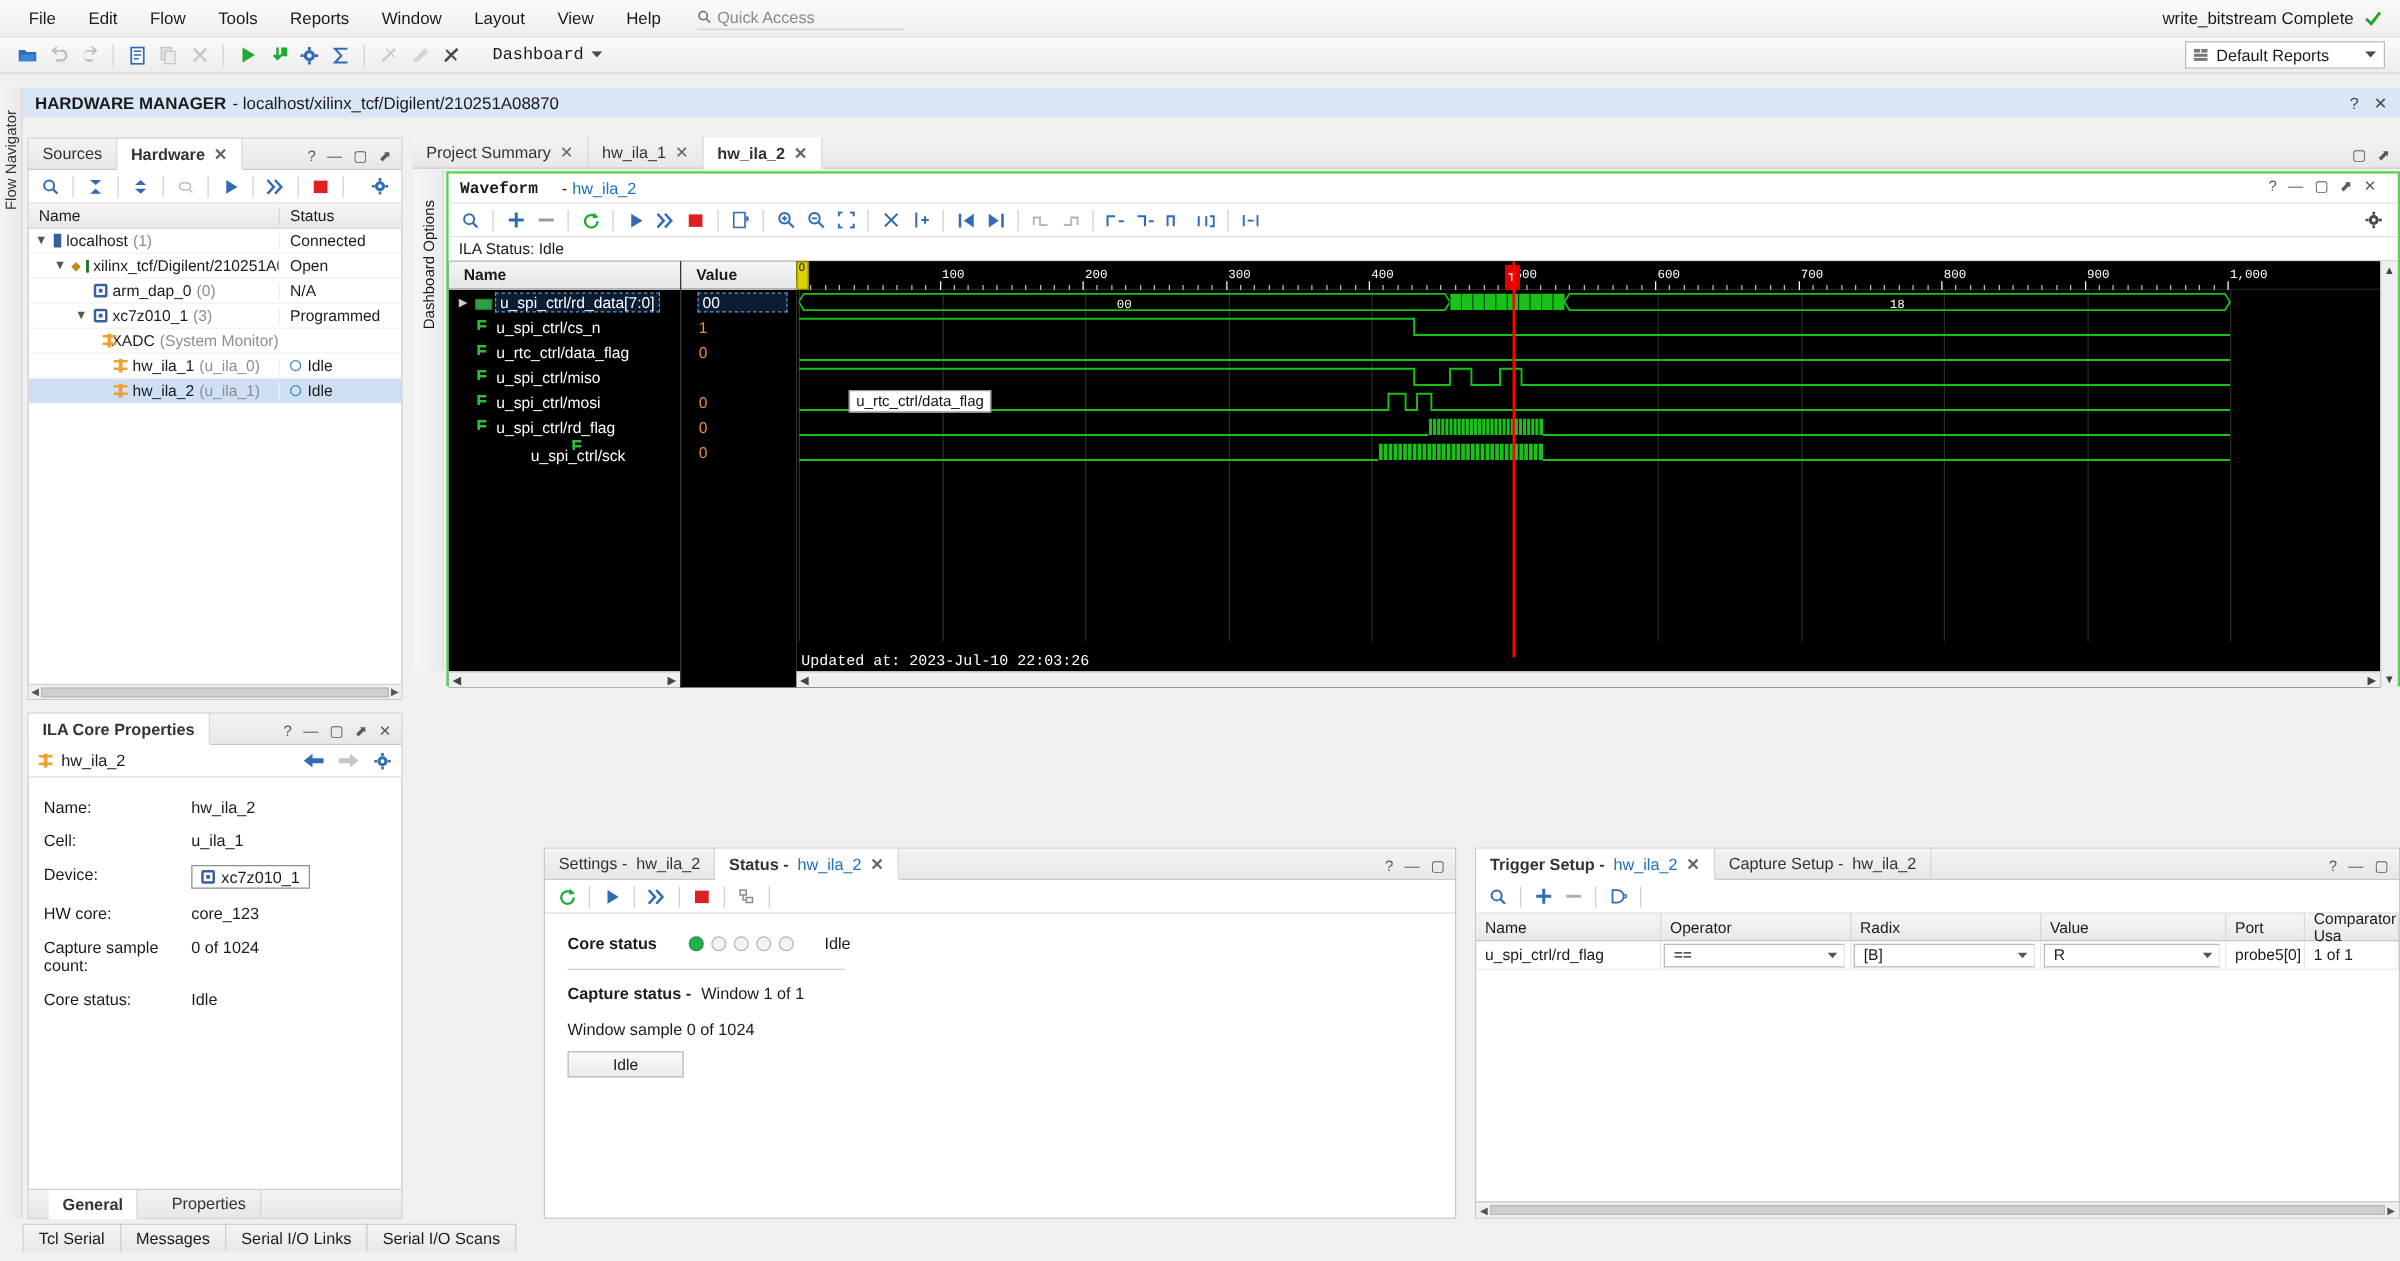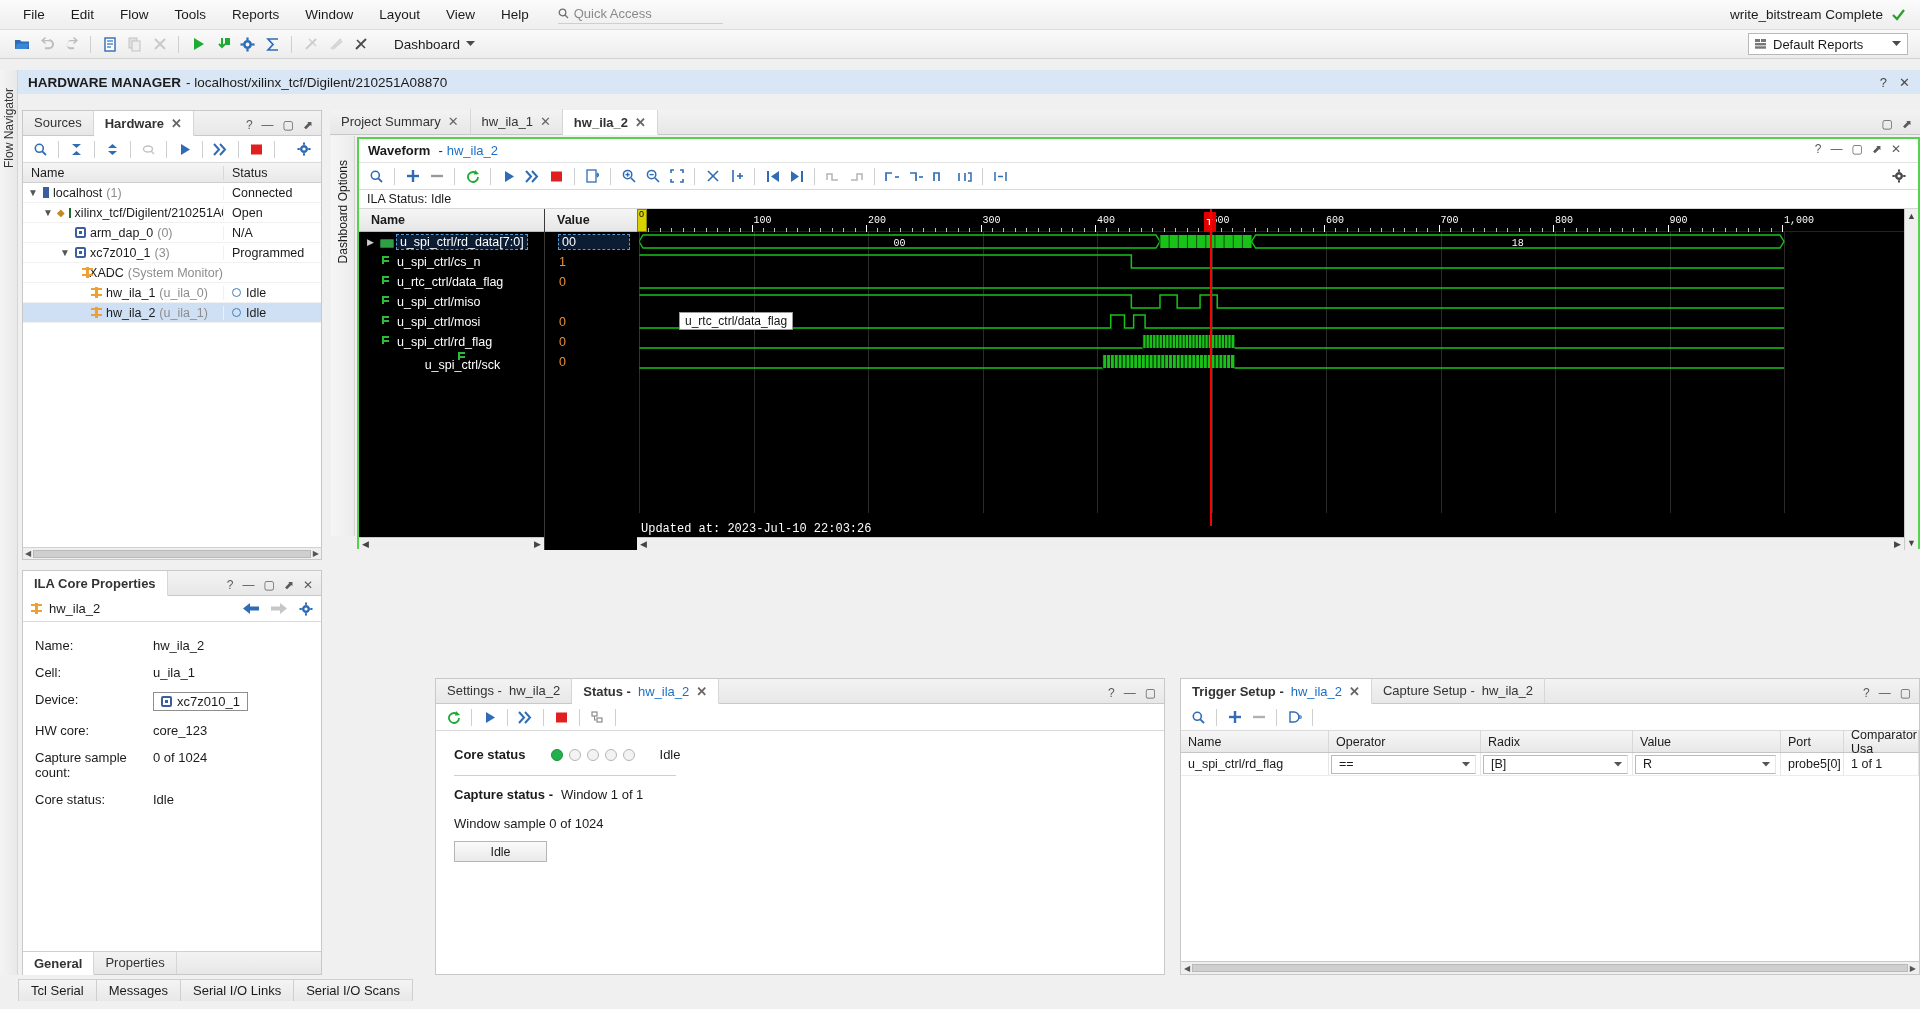--- a/index.html
+++ b/index.html
@@ -33,21 +33,21 @@
   }
 
   
   #toolbar {
     height:29px; background:linear-gradient(#fafafa,#ededed);
     border-bottom:1px solid #d0d0d0;
     display:flex; align-items:center; padding-left:10px; gap:2px;
   }
   .tb { width:23px; height:23px; display:flex; align-items:center; justify-content:center; }
   .tb-sep { width:1px; height:17px; background:#cfcfcf; margin:0 5px; }
-  #dashboard-btn { margin-left:14px; display:flex; align-items:center; gap:6px; font-size:13.5px; padding:3px 6px; }
+  #dashboard-btn { margin-left:14px; display:flex; align-items:center; gap:6px; font-size:13.5px; padding:3px 6px;font-family:Liberation Mono, monospace; }
   #layout-combo {
     margin-left:auto; margin-right:12px; height:22px; width:160px;
     border:1px solid #b9b9b9; background:#fff;
     display:flex; align-items:center; gap:6px; padding:0 6px; font-size:13px;
   }
 
   
   #hm-banner {
     position:absolute; left:18px; top:70px; width:1902px; height:24px;
     background:#d8e6f6; display:flex; align-items:center; padding:0 10px;
@@ -115,29 +115,29 @@
   .prop-head .nav { margin-left:auto; display:flex; align-items:center; gap:12px; }
   .prop-row { display:flex; padding:6px 0 6px 12px; font-size:13px; }
   .prop-row .k { width:118px; }
   .prop-row .v { }
   .boxval { border:1px solid #8e8e8e; padding:1px 7px; display:inline-flex; align-items:center; gap:5px; }
   .bottom-tabs {
     position:absolute; bottom:0; left:0; right:0; height:23px;
     border-top:1px solid #cfcfcf; background:linear-gradient(#f3f3f3,#e7e7e7);
     display:flex; align-items:flex-end;
   }
-  .bottom-tabs .ptab { height:23px; }
+  .bottom-tabs .ptab { height:23px;margin-left:16px; }
 
   
   #wave-panel { border:2px solid #55d34f; }
   .wave-title {
     height:24px; display:flex; align-items:center; padding:0 9px; font-size:13px;
     background:#fff; border-bottom:1px solid #e2e2e2;
   }
-  .wave-title b { margin-right:4px; }
+  .wave-title b { margin-right:15px;font-family:Liberation Mono, monospace; }
   .link { color:#1a6fc4; }
   .wave-tb { height:27px; background:#fff; border-bottom:1px solid #dadada;
              display:flex; align-items:center; padding-left:6px; gap:1px;}
   .ila-status { height:19px; background:#fff; border-bottom:1px solid #d7d7d7;
                 display:flex; align-items:center; padding-left:8px; font-size:12.5px; }
   .wave-body { background:#000; position:relative; overflow:hidden; }
   .wnames-head, .wvals-head {
     height:23px; background:linear-gradient(#f6f6f6,#e6e6e6); border-bottom:1px solid #bcbcbc;
     display:flex; align-items:center; font-size:12.5px; font-weight:bold; padding-left:12px;
   }

